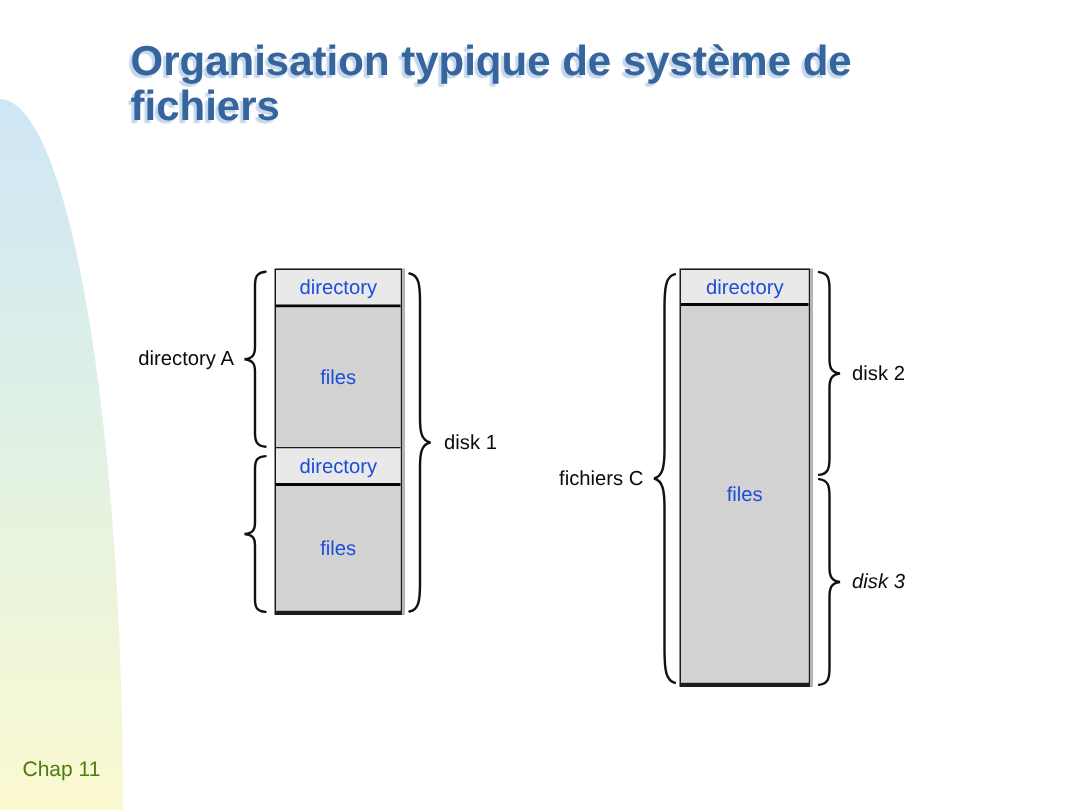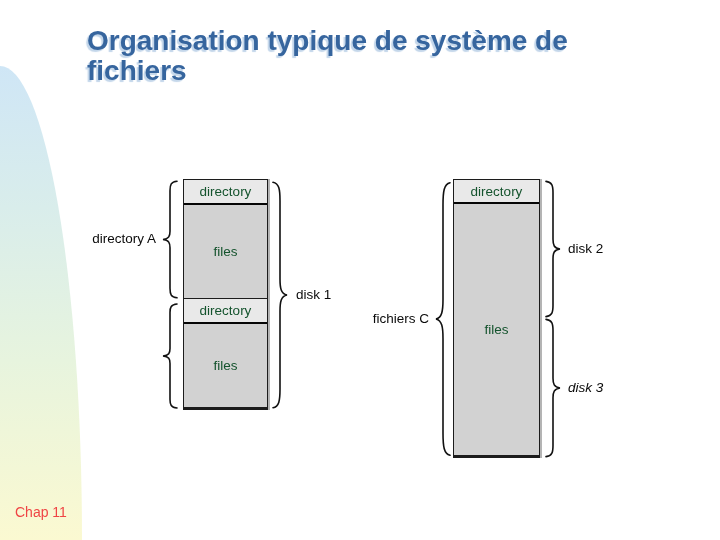--- a/index.html
+++ b/index.html
@@ -52,21 +52,21 @@
     flex-direction: column;
   }
   #disk1-column  { left: 183px; top: 179px; width: 85px; height: 231px; }
   #disk23-column { left: 453px; top: 179px; width: 87px; height: 279px; }
 
   .section {
     display: flex;
     align-items: center;
     justify-content: center;
     font-size: 13.5px;
-    color: #14532d;
+    color: #1d4ed8;
   }
   .dir-section {
     background: #e9e9e9;
     border-bottom: 2px solid #050505;
     flex: 0 0 auto;
   }
   .files-section {
     background: #d2d2d2;
     flex: 1 1 auto;
   }
@@ -105,21 +105,21 @@
   #label-disk1 { left: 296px; top: 287px; }
   #label-disk2 { left: 568px; top: 241px; }
   #label-disk3 { left: 568px; top: 380px; font-style: italic; }
 
   
   #footer-chapter {
     position: absolute;
     left: 15px;
     top: 504px;
     font-size: 14px;
-    color: #ef4444;
+    color: #4d7c0f;
   }
   #page-number {
     position: absolute;
     left: 684px;
     width: 56px;
     top: 504px;
     font-size: 14px;
     color: #6d28d9;
   }
 </style>

